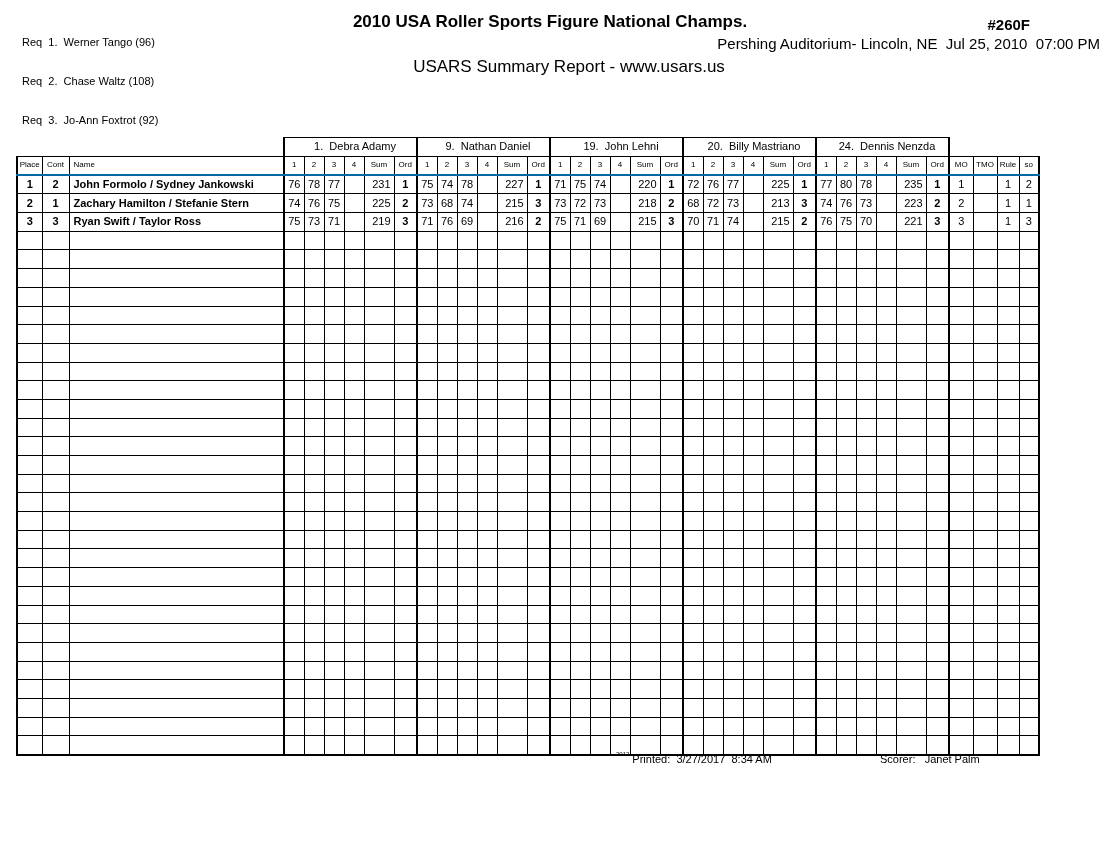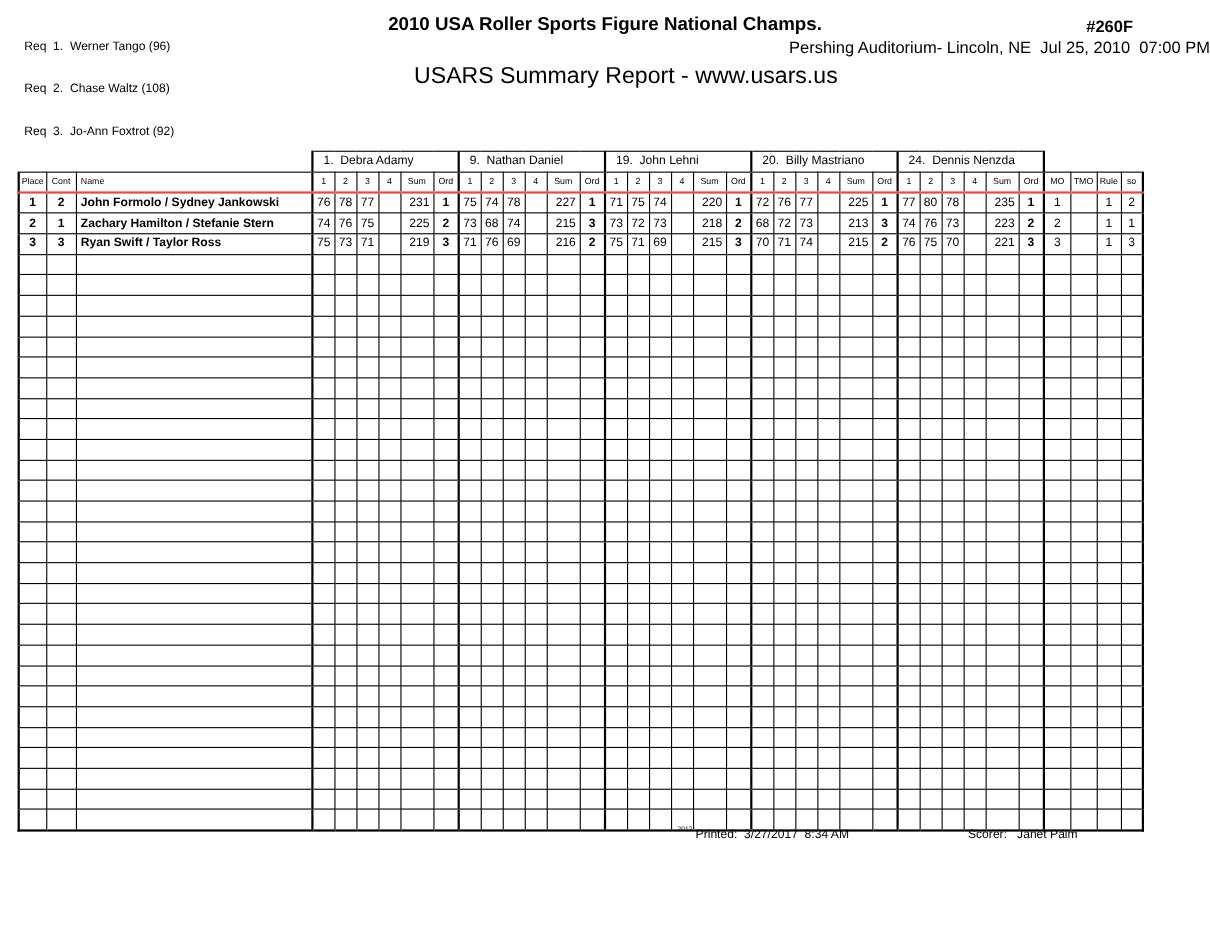--- a/index.html
+++ b/index.html
@@ -10,45 +10,45 @@
     color:#000;
   }
   .page { position:relative; width:1100px; height:850px; background:#fff; overflow:hidden; }
 
   .reqs { position:absolute; left:22px; top:10px; font-size:11px; line-height:13px; white-space:pre; }
 
   .titles { position:absolute; left:0; top:12px; width:1100px; text-align:center; }
   .t1 { font-size:17px; font-weight:bold; }
   .t2 { font-size:15px; margin-top:3px; white-space:pre;text-align:right; }
   .t3 { font-size:20px; font-weight:bold; margin-top:6px; }
-  .t4 { font-size:21px; margin-top:5px;padding-left:38px; }
+  .t4 { font-size:17px; margin-top:5px;padding-left:38px; }
   .evnum { position:absolute; right:70px; top:16px; font-size:15px; font-weight:bold; }
 
   #results-table {
     position:absolute; left:16px; top:137px;
     border-collapse:collapse; table-layout:fixed;
   }
   #results-table td {
     border:1px solid #000;
     font-size:11px;
     text-align:center;
     height:18.7px;
     padding:0;
     overflow:hidden;
     white-space:nowrap;
     line-height:1;
   }
   #results-table td.nb { border:none; }
   #results-table td.jname {
     border-left:2px solid #000;
-    text-align:left; padding-left:9px;
+    text-align:center; padding-left:9px;
     font-size:11px; height:14px; white-space:pre;
   }
   #results-table td.lastj { border-right:2px solid #000; }
-  #results-table tr.hdr td { font-size:8px; height:19px; border-bottom:2px solid #ef4444; }
+  #results-table tr.hdr td { font-size:8px; height:19px; border-bottom:2px solid #0369a1; }
   #results-table tr.hdr td.nameh { text-align:left; padding-left:4px; }
   .edgeL { border-left:2px solid #000 !important; }
   .edgeR { border-right:2px solid #000 !important; }
   .thickL { border-left:2px solid #000 !important; }
   .b { font-weight:bold; }
   #results-table td.name { font-weight:bold; text-align:left; padding-left:4px; }
   #results-table td.sum { text-align:right; padding-right:3px; }
   #results-table tr:last-child td { border-bottom:2px solid #000; }
 
   .printed-group { position:absolute; left:616px; top:753px; font-size:11px; white-space:pre; }

